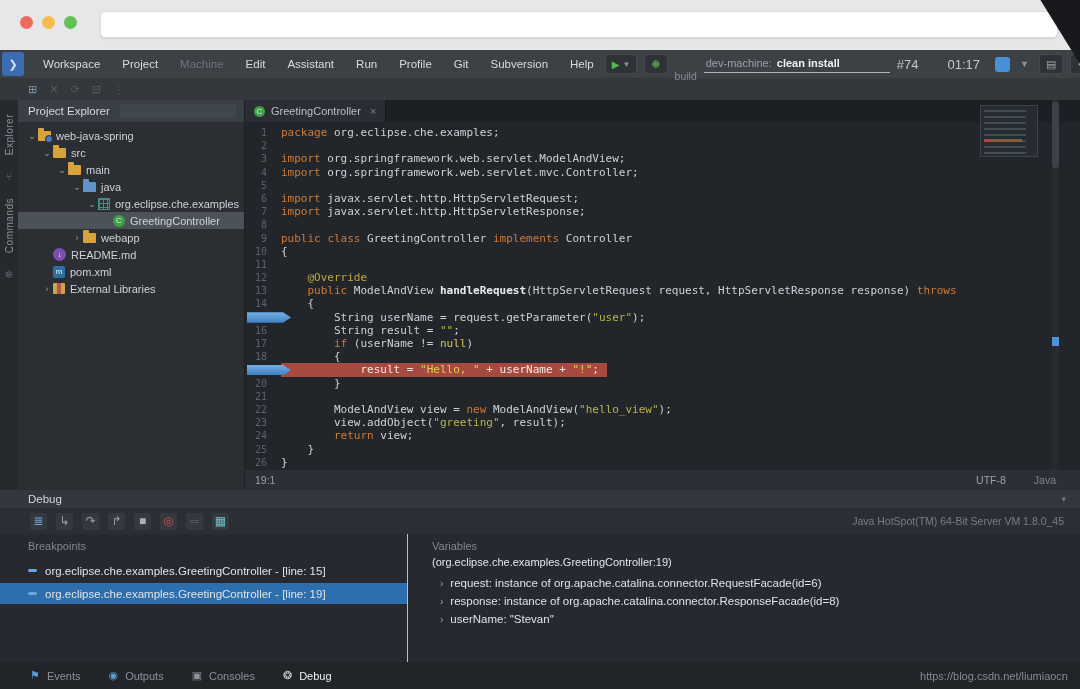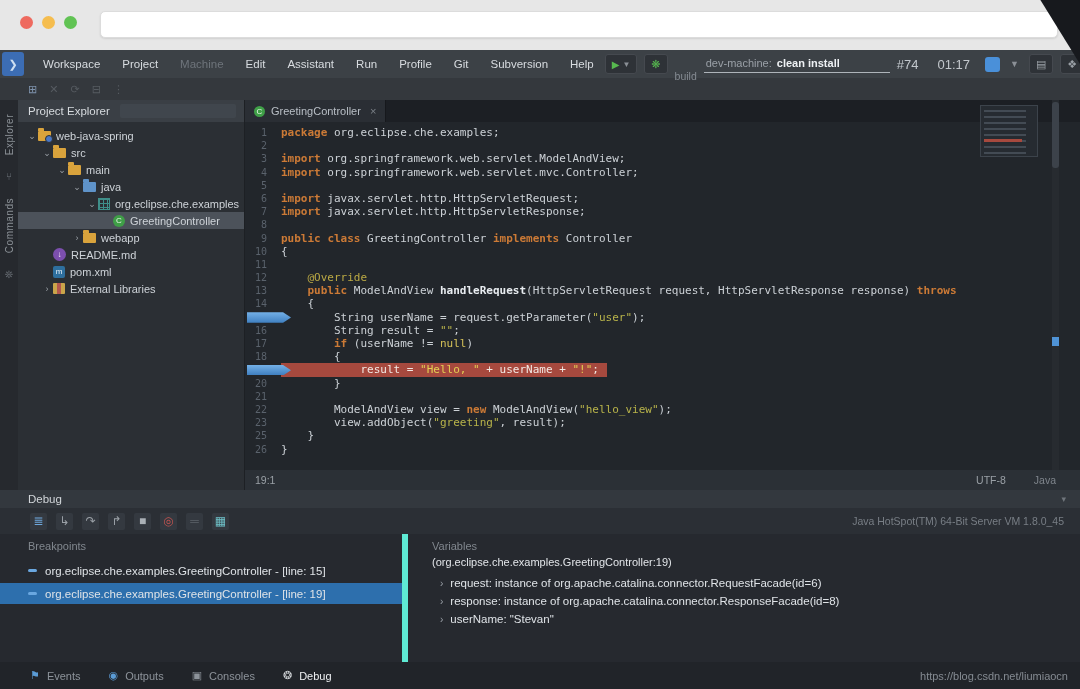--- a/index.html
+++ b/index.html
@@ -30,21 +30,21 @@
             display:flex; align-items:center; justify-content:center; padding:0 6px; font-size:11px; color:#9aa0a6; }
   .tb-btn .play { color:#57b94f; font-size:10px; }
   .tb-btn .dbg  { color:#57b94f; font-size:11px; }
   .tb-caret { color:#8b9096; font-size:8px; margin-left:3px; }
   .build-label { font-size:10.5px; color:#858b92;margin-top:24px; }
   .cmd { display:flex; gap:5px; border-bottom:1px solid #aeb4ba; padding:2px 6px 3px 2px;
          font-size:11px; min-width:186px; }
   .cmd .machine { color:#9aa0a7; }
   .cmd .name { color:#eef1f4; font-weight:bold; }
   .buildnum, .timer { font-size:13px; color:#c2c7cc; }
-  .timer { margin-left:12px; }
+  .timer { margin-left:22px; }
   .stop-btn { width:15px; height:15px; background:#4a90d9; border-radius:3px; margin-left:8px; }
   .lone-caret { color:#8b9096; font-size:9px; padding:0 3px; }
 
   
   .iconrow { position:absolute; top:78px; left:0; right:0; height:22px; background:#34383d;
              display:flex; align-items:center; padding-left:28px; gap:12px; }
   .qi { font-size:11px; color:#7f93ad; }
   .qi.dim { color:#565b61; }
 
   
@@ -95,21 +95,21 @@
           font-family:"DejaVu Sans Mono", monospace; font-size:11px; }
   .cl { position:relative; height:13.2px; line-height:13.2px; display:flex; }
   .ln { width:36px; text-align:right; color:#5a626c; flex:none; padding-right:14px; font-size:10px; }
   .ct { white-space:pre; color:#ccd1d6; }
   .cl.cur .ct { background:#a6493e; padding-right:8px; }
   .cl.cur .ct span { color:#f2e9e4; }
   .cl.cur .ct .s { color:#e3cf52; }
   .bp-arrow { position:absolute; left:2px; top:1.5px; width:44px; height:10.5px;
       background:linear-gradient(#74b1e8,#3f7fc0);
       clip-path:polygon(0 0, 82% 0, 100% 50%, 82% 100%, 0 100%); z-index:2; }
-  .k { color:#cc7a36;font-weight:bold; } .s { color:#b8b34a; } .a { color:#bba944; } .n { color:#d5c158; }
+  .k { color:#cc7a36; } .s { color:#b8b34a; } .a { color:#bba944; } .n { color:#d5c158; }
   .b { color:#e8ecf0; font-weight:bold;margin-top:35px; } .p { color:#ccd1d6; }
   .minimap { position:absolute; top:5px; right:42px; width:58px; height:52px; border:1px solid #3c434b;
       background:#262b31; background-image:repeating-linear-gradient(180deg,#434b54 0 2px,transparent 2px 6px);
       background-size:42px 100%; background-repeat:no-repeat; background-position:3px 4px; }
   .mm-red { position:absolute; left:3px; width:38px; top:33px; height:3px; background:#a6493e; }
   .vscroll { position:absolute; top:0; bottom:0; right:21px; width:7px; background:#272b30; }
   .vthumb { position:absolute; top:2px; height:66px; width:7px; background:#3c424a; border-radius:3px; }
   .vmark-blue { position:absolute; top:237px; right:21px; width:7px; height:9px; background:#4f93d6; }
   .editor-status { position:absolute; bottom:0; left:0; right:0; height:20px; background:#2b3036;
       display:flex; align-items:center; font-size:10.5px; color:#9aa0a6; padding:0 24px 0 10px; }
@@ -119,21 +119,21 @@
   
   .debug-header { position:absolute; top:490px; left:0; right:0; height:18px; background:#33383e;
       display:flex; align-items:center; padding:0 14px 0 28px; font-size:11.5px; color:#d2d6da; }
   .dh-collapse { margin-left:auto; color:#6f757c; font-size:9px; }
   .debug-toolbar { position:absolute; top:508px; left:0; right:0; height:26px; background:#2b2f35;
       display:flex; align-items:center; padding-left:30px; gap:9px; }
   .dt-icon { width:17px; height:17px; display:flex; align-items:center; justify-content:center;
       font-size:12px; background:#343940; border-radius:2px; }
   .vm-label { margin-left:auto; padding-right:16px; color:#787e85; font-size:10.5px; }
   .debug-content { position:absolute; top:534px; left:0; right:0; height:128px; background:#26292f; display:flex; }
-  .bp-col { width:408px; border-right:6px solid #5eead4; }
+  .bp-col { width:408px; border-right:1px solid #5eead4; }
   .col-title { padding:6px 0 0 28px; font-size:11px; color:#81878e; }
   .bp-rows { margin-top:8px; }
   .bp-row { height:21px; display:flex; align-items:center; padding-left:28px; font-size:11.5px;
       color:#dfe3e7; gap:8px; margin-bottom:2px; }
   .bp-row.sel { background:#2d6fad; }
   .bp-dash { width:9px; height:3px; border-radius:2px; background:#6aa7e0; flex:none; }
   .vars-col { flex:1; padding-left:24px; }
   .vars-context { font-size:11px; color:#e2e5e9; padding-top:4px; }
   .var-rows { margin-top:6px; }
   .var-row { height:18px; display:flex; align-items:center; gap:7px; font-size:11.5px; color:#dfe3e7;
@@ -372,20 +372,24 @@
           <span class="ln">21</span>
           <span class="ct"></span>
         </div>
         <div class="cl">
           <span class="ln">22</span>
           <span class="ct"><span class="p">        ModelAndView view = </span><span class="k">new</span><span class="p"> ModelAndView(</span><span class="s">"hello_view"</span><span class="p">);</span></span>
         </div>
         <div class="cl">
           <span class="ln">23</span>
           <span class="ct"><span class="p">        view.addObject(</span><span class="s">"greeting"</span><span class="p">, result);</span></span>
+        </div>
+        <div class="cl">
+          <span class="ln">24</span>
+          <span class="ct"><span class="p">        </span><span class="k">return</span><span class="p"> view;</span></span>
         </div>
         <div class="cl">
           <span class="ln">25</span>
           <span class="ct"><span class="p">    }</span></span>
         </div>
         <div class="cl">
           <span class="ln">26</span>
           <span class="ct"><span class="p">}</span></span>
         </div>
       </div>

